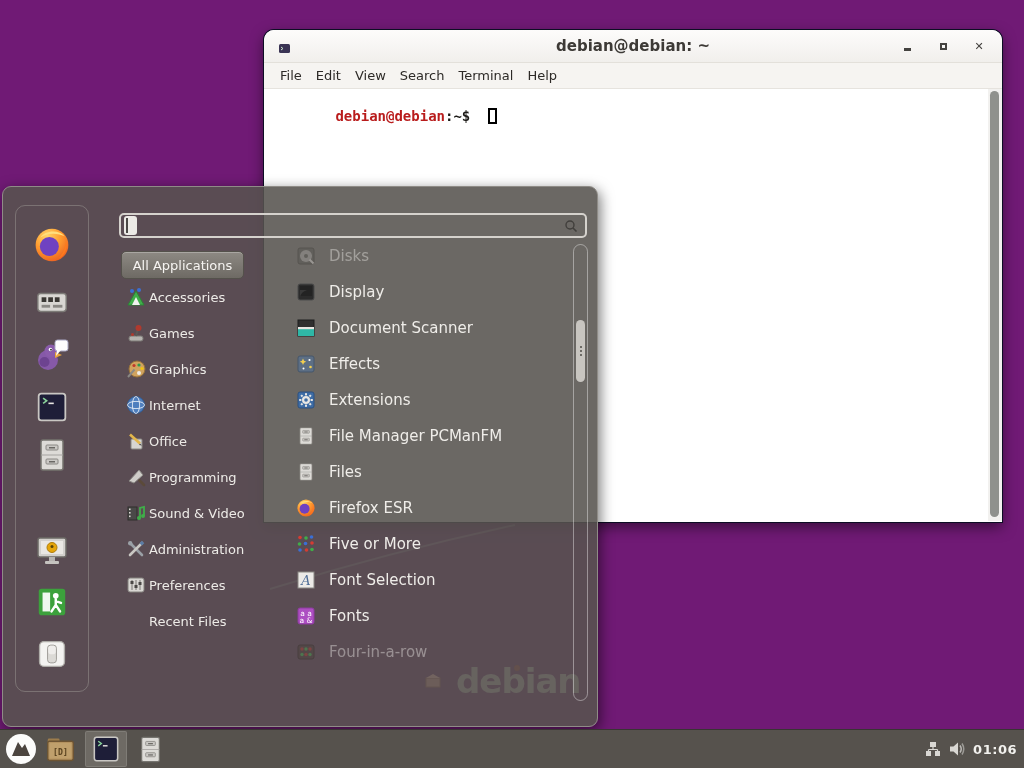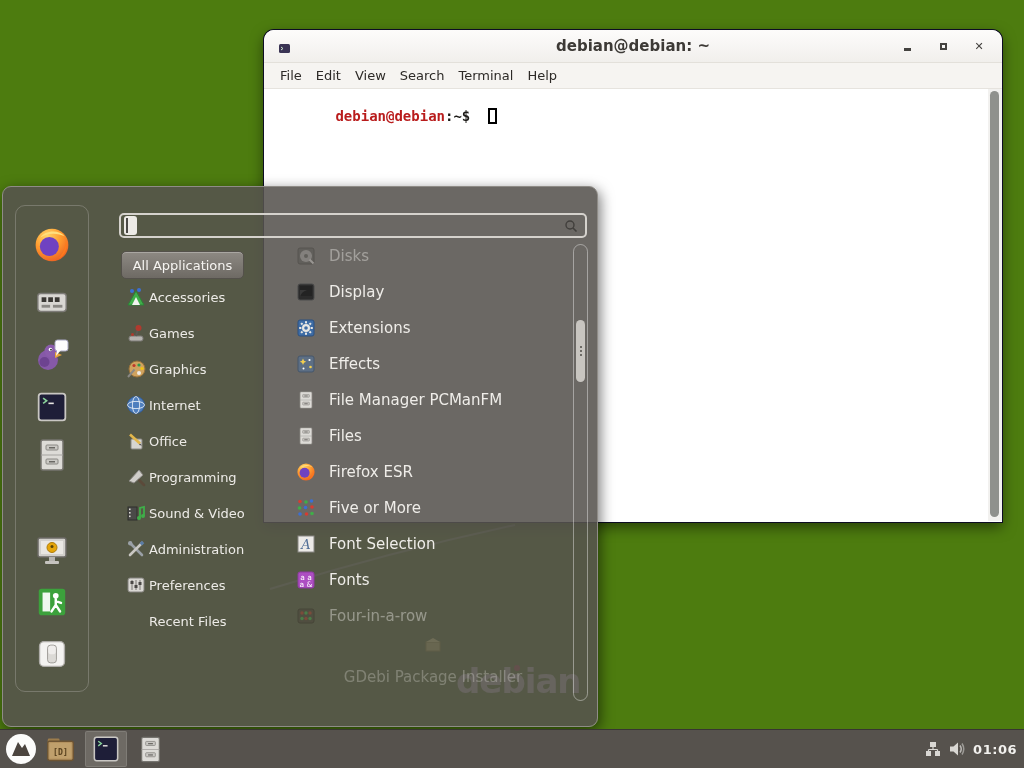--- a/index.html
+++ b/index.html
@@ -1,21 +1,21 @@
 <!DOCTYPE html>
 <html><head>
 <meta charset="utf-8">
 <style>
   * { margin:0; padding:0; box-sizing:border-box; }
   html,body { width:1024px; height:768px; overflow:hidden; background:#030220;
               font-family:"DejaVu Sans","Liberation Sans",sans-serif; }
   .stage { position:relative; width:1024px; height:768px; overflow:hidden; }
 
   
-  .desktop { position:absolute; inset:0; background:#4d7c0f; z-index:0; }
+  .desktop { position:absolute; inset:0; background:#701a75; z-index:0; }
   .wallpaper-watermark { position:absolute; left:456px; top:664px; font-size:34px; font-weight:bold;
     letter-spacing:-1px; color:rgba(232,230,226,0.9); line-height:1; }
   .wallpaper-dot { position:absolute; left:514px; top:665px; width:6px; height:6px; border-radius:50%;
     background:#b8383a; }
   .wallpaper-swirl { position:absolute; left:0; top:0; width:1024px; height:768px; }
 
   
   .terminal-window { position:absolute; left:264px; top:30px; width:738px; height:492px; z-index:1;
     border-radius:10px 10px 0 0; background:#ffffff;
     box-shadow:0 0 0 1px #0d0d24, 0 5px 14px rgba(0,0,0,0.5); }
@@ -362,46 +362,56 @@
               <rect x="2" y="2" width="16" height="16" rx="2" fill="#2b2b2b" stroke="#4d4d4d" stroke-width="1"></rect>
               <rect x="4" y="4" width="12" height="10" fill="#232323"></rect>
               <path d="M4 15 Q5 10 11 8 L4 8 Z" fill="#383838"></path>
             </svg>
           </span>
           <span class="label">Display</span>
         </div>
         <div class="app-row">
           <span class="icon">
             <svg viewBox="0 0 20 20" width="20" height="20">
+              <rect x="2" y="2" width="16" height="16" fill="#2f2f2f" stroke="#1f1f1f" stroke-width="1"></rect>
+              <rect x="2" y="10.5" width="16" height="7.5" fill="#2fb7a6"></rect>
+              <rect x="2" y="9" width="16" height="2.2" fill="#e8e6e2"></rect>
+            </svg>
+          </span>
+          <span class="label">Document Scanner</span>
+        </div>
+        <div class="app-row">
+          <span class="icon">
+            <svg viewBox="0 0 20 20" width="20" height="20">
+              <rect x="2" y="2" width="16" height="16" rx="2" fill="#5d6f85" stroke="#46566a" stroke-width="1"></rect>
+              <path d="M7 4.5 l1 2.2 2.2 1 -2.2 1 -1 2.2 -1 -2.2 -2.2 -1 2.2 -1 Z" fill="#f3cf4f"></path>
+              <circle cx="13.5" cy="6" r="1.1" fill="#fff"></circle>
+              <circle cx="14.5" cy="13" r="1.3" fill="#f3cf4f"></circle>
+              <circle cx="7.5" cy="14.5" r="1" fill="#fff"></circle>
+            </svg>
+          </span>
+          <span class="label">Effects</span>
+        </div>
+        <div class="app-row">
+          <span class="icon">
+            <svg viewBox="0 0 20 20" width="20" height="20">
               <rect x="2" y="2" width="16" height="16" rx="2" fill="#3e6da6" stroke="#2d5180" stroke-width="1"></rect>
               <circle cx="10" cy="10" r="4" fill="#e9e7e3"></circle>
               <circle cx="10" cy="10" r="1.8" fill="#3e6da6"></circle>
               <rect x="9" y="3.2" width="2" height="2.2" fill="#e9e7e3"></rect>
               <rect x="9" y="14.6" width="2" height="2.2" fill="#e9e7e3"></rect>
               <rect x="3.2" y="9" width="2.2" height="2" fill="#e9e7e3"></rect>
               <rect x="14.6" y="9" width="2.2" height="2" fill="#e9e7e3"></rect>
               <rect x="4.8" y="4.8" width="2" height="2" fill="#e9e7e3" transform="rotate(45 5.8 5.8)"></rect>
               <rect x="13.2" y="4.8" width="2" height="2" fill="#e9e7e3" transform="rotate(45 14.2 5.8)"></rect>
               <rect x="4.8" y="13.2" width="2" height="2" fill="#e9e7e3" transform="rotate(45 5.8 14.2)"></rect>
               <rect x="13.2" y="13.2" width="2" height="2" fill="#e9e7e3" transform="rotate(45 14.2 14.2)"></rect>
             </svg>
           </span>
           <span class="label">Extensions</span>
-        </div>
-        <div class="app-row">
-          <span class="icon">
-            <svg viewBox="0 0 20 20" width="20" height="20">
-              <rect x="2" y="2" width="16" height="16" rx="2" fill="#5d6f85" stroke="#46566a" stroke-width="1"></rect>
-              <path d="M7 4.5 l1 2.2 2.2 1 -2.2 1 -1 2.2 -1 -2.2 -2.2 -1 2.2 -1 Z" fill="#f3cf4f"></path>
-              <circle cx="13.5" cy="6" r="1.1" fill="#fff"></circle>
-              <circle cx="14.5" cy="13" r="1.3" fill="#f3cf4f"></circle>
-              <circle cx="7.5" cy="14.5" r="1" fill="#fff"></circle>
-            </svg>
-          </span>
-          <span class="label">Effects</span>
         </div>
         <div class="app-row">
           <span class="icon">
             <svg viewBox="0 0 36 36" width="20" height="20">
               <rect x="7" y="3" width="22" height="30" rx="2" fill="#dddbd7" stroke="#76746f" stroke-width="1.5"></rect>
               <line x1="7" y1="18" x2="29" y2="18" stroke="#a5a3a0" stroke-width="1"></line>
               <rect x="12" y="8" width="12" height="5" rx="1" fill="#cac8c4" stroke="#8a8884" stroke-width="1"></rect>
               <rect x="15" y="10" width="6" height="1.5" fill="#6a6864"></rect>
               <rect x="12" y="22" width="12" height="5" rx="1" fill="#cac8c4" stroke="#8a8884" stroke-width="1"></rect>
               <rect x="15" y="24" width="6" height="1.5" fill="#6a6864"></rect>

